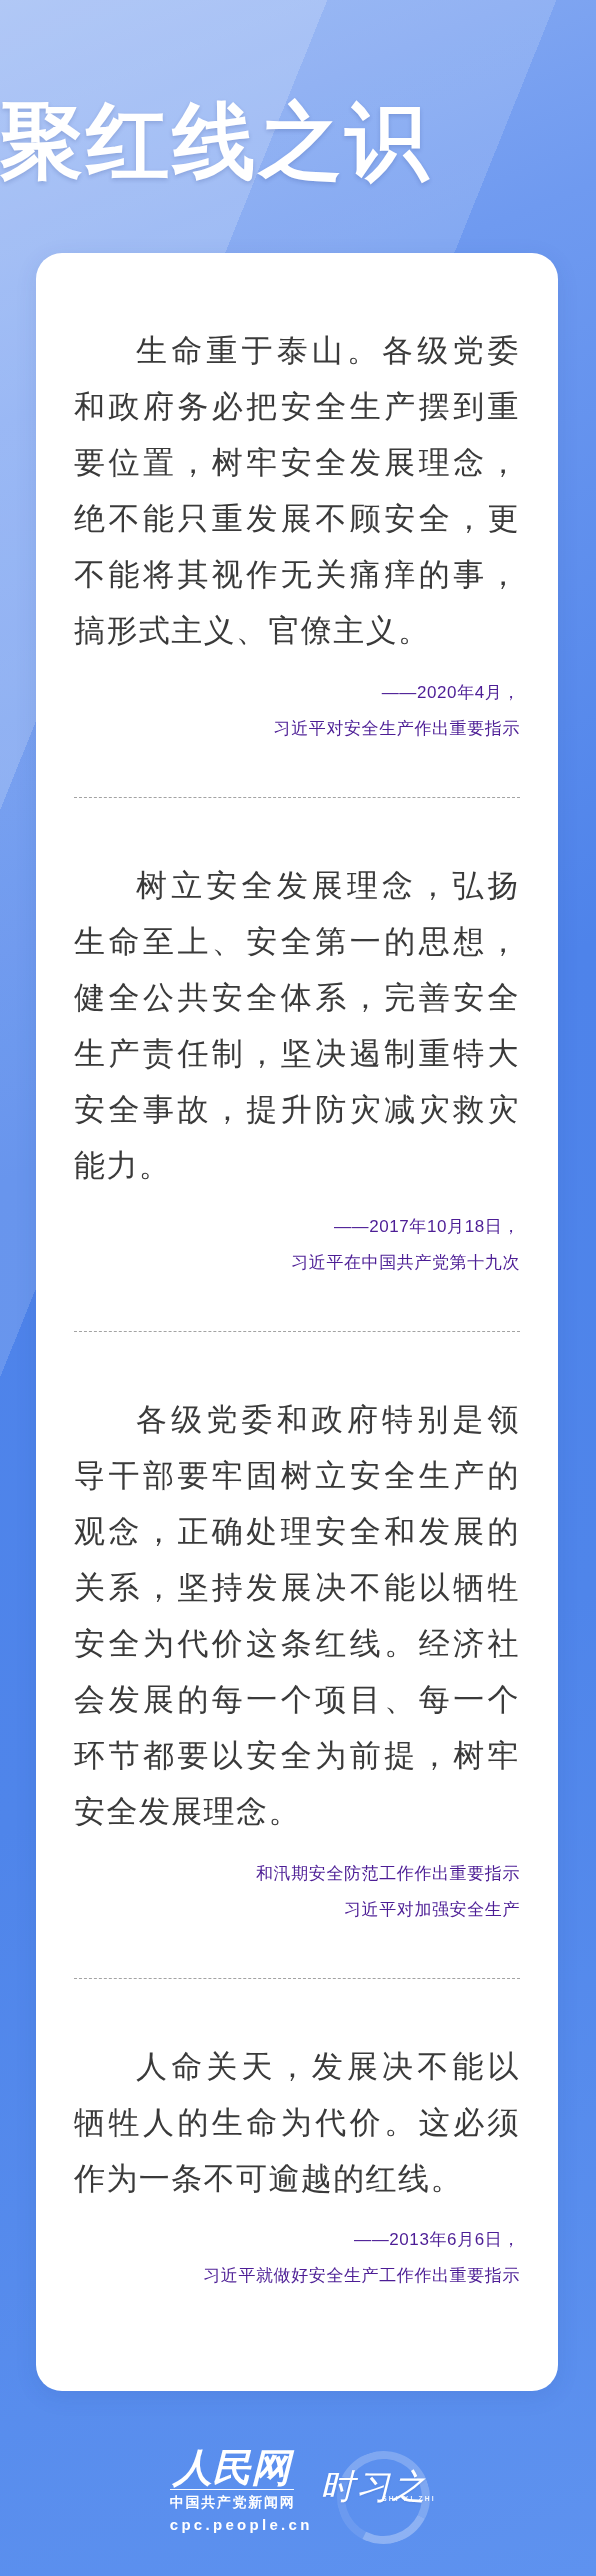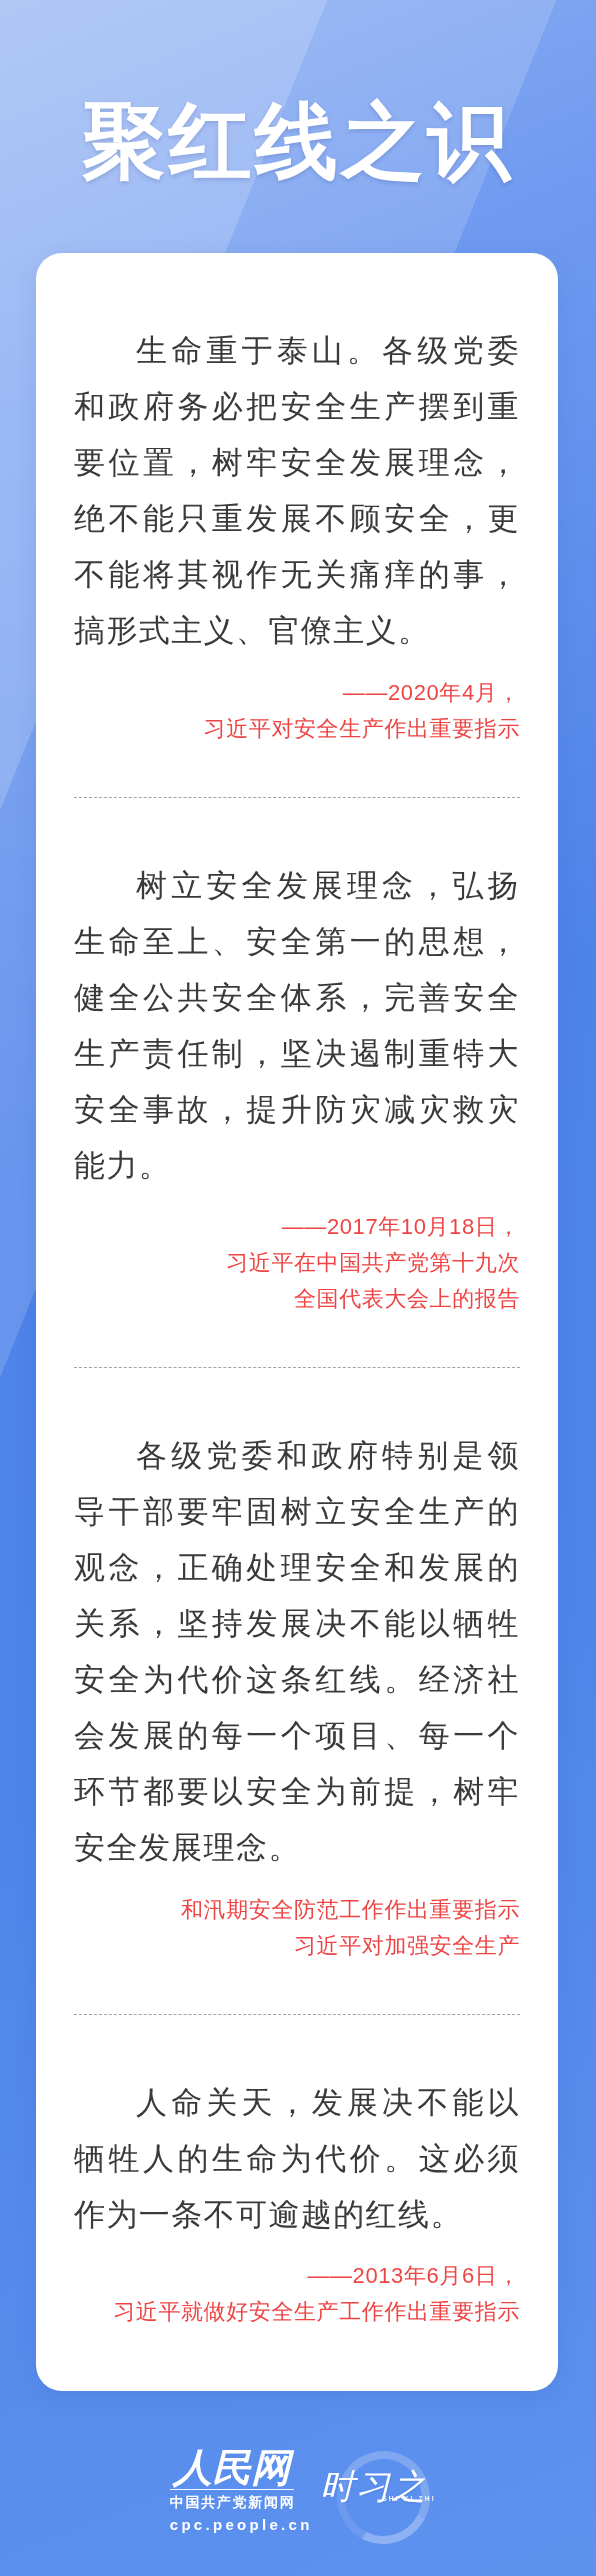--- a/index.html
+++ b/index.html
@@ -19,21 +19,20 @@
   .poster { width: 596px; height: 2576px; position: relative; }
 
   
   .header {
     height: 253px;
     box-sizing: border-box;
     padding-top: 98px;
   }
   .title {
     margin: 0;
-    text-align: center;
     font-family: "Liberation Serif", "DejaVu Serif", serif;
     font-weight: 700;
     font-size: 83px;
     line-height: 88px;
     letter-spacing: 3.3px;
     color: #ffffff;
     text-shadow: 0 1.7px 4.4px rgba(20,40,110,0.18);
   }
 
   
@@ -53,24 +52,24 @@
     line-height: 56px;
     letter-spacing: 1.4px;
     color: #3a3a3a;
     text-align: justify;
     text-justify: inter-character;
     text-indent: 2em;
   }
   .attribution {
     margin-top: 15.5px;
     text-align: right;
-    font-size: 22px;
+    font-size: 17px;
     line-height: 36px;
     letter-spacing: 0.6px;
-    color: #ef4444;
+    color: #4c1d95;
   }
   .divider {
     border: none;
     border-top: 1.1px dashed #a3a3a3;
     margin: 50px 0 60px 0;
     width: 100%;
   }
 
   
   .footer {
@@ -155,21 +154,20 @@
         <div>习近平对安全生产作出重要指示</div>
       </div>
       <hr class="divider">
     </section>
 
     <section>
       <p class="quote">树立安全发展理念，弘扬生命至上、安全第一的思想，健全公共安全体系，完善安全生产责任制，坚决遏制重特大安全事故，提升防灾减灾救灾能力。</p>
       <div class="attribution">
         <div>——2017年10月18日，</div>
         <div>习近平在中国共产党第十九次</div>
-        <div>全国代表大会上的报告</div>
       </div>
       <hr class="divider">
     </section>
 
     <section>
       <p class="quote">各级党委和政府特别是领导干部要牢固树立安全生产的观念，正确处理安全和发展的关系，坚持发展决不能以牺牲安全为代价这条红线。经济社会发展的每一个项目、每一个环节都要以安全为前提，树牢安全发展理念。</p>
       <div class="attribution">
         <div>和汛期安全防范工作作出重要指示</div>
         <div>习近平对加强安全生产</div>
       </div>

